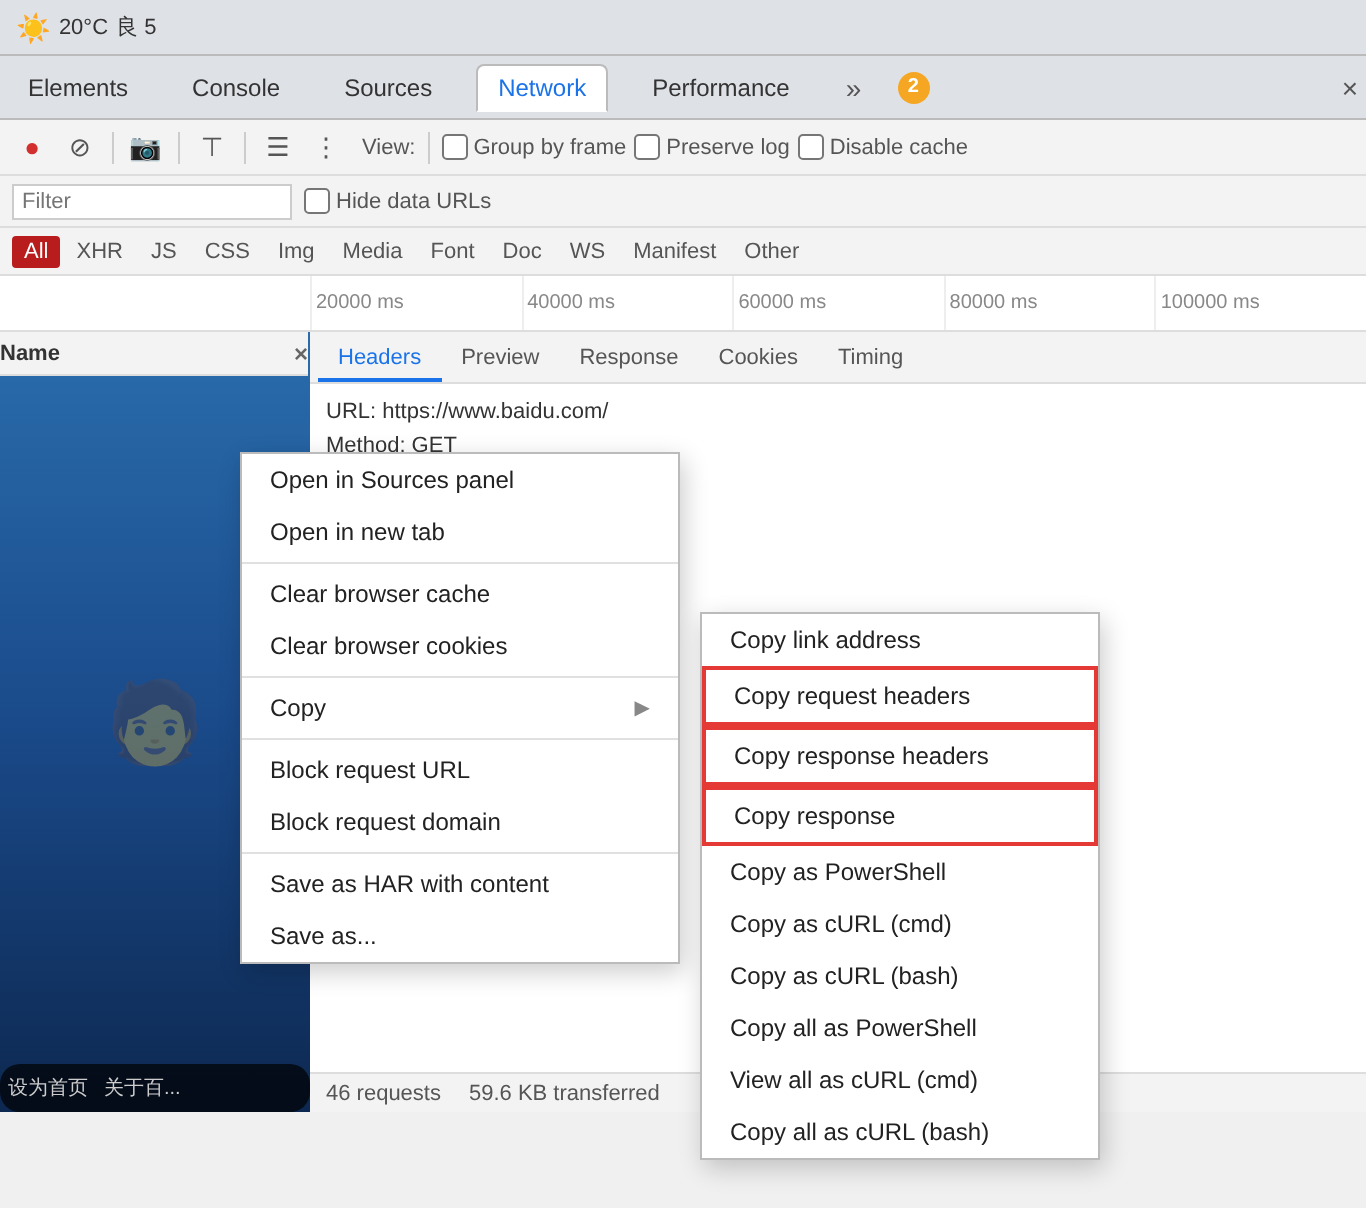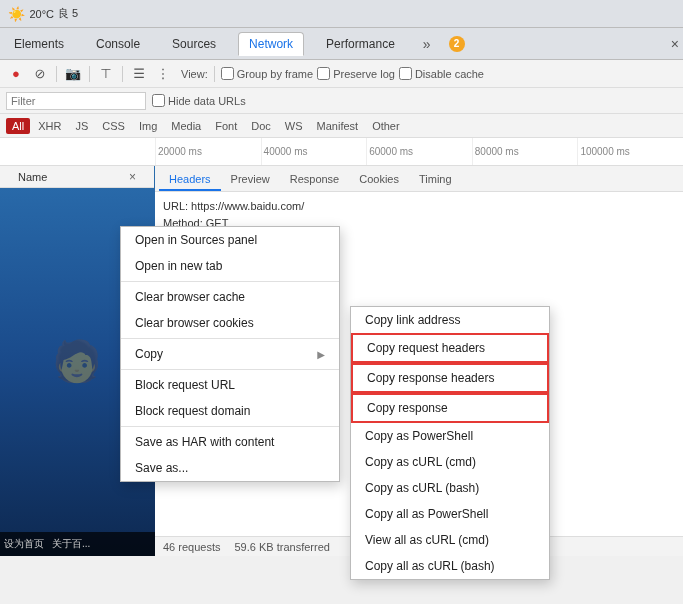--- a/index.html
+++ b/index.html
@@ -138,23 +138,23 @@
       flex-shrink: 0;
       display: flex;
       flex-direction: column;
     }
     .list-header {
       height: 22px;
       background: #f3f3f3;
       border-bottom: 1px solid #ddd;
       display: flex;
       align-items: center;
-      padding: 0 18px;
+      padding: 0 0;
       font-size: 11px;
-      font-weight: normal;
+      font-weight: bold;
       color: #333;
       position: relative;
     }
     .list-header-close { margin-left: auto; cursor: pointer; font-size: 12px; color: #666; }
     .network-items { overflow-y: auto; flex: 1; }
     .network-item {
       height: 20px;
       display: flex;
       align-items: center;
       padding: 0 4px;
@@ -275,20 +275,21 @@
       position: absolute;
       bottom: 0;
       left: 0;
       width: 155px;
       height: 24px;
       background: rgba(0,0,0,0.7);
       display: flex;
       align-items: center;
       padding: 0 4px;
       gap: 8px;
+      border-radius: 10px;
     }
     .bottom-link { font-size: 10px; color: #ccc; cursor: pointer; }
   </style>
 </head>
 <body>
 
 <div class="top-bar">
   <div class="top-bar-left">
     <span class="weather-icon">☀️</span>
     <span>20°C</span>

